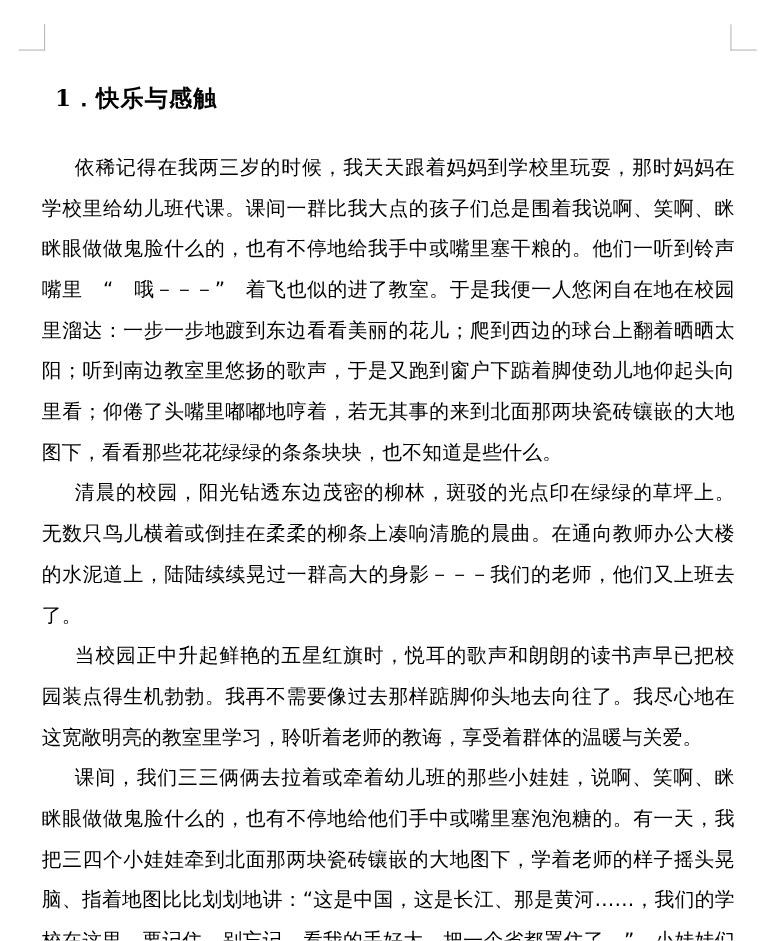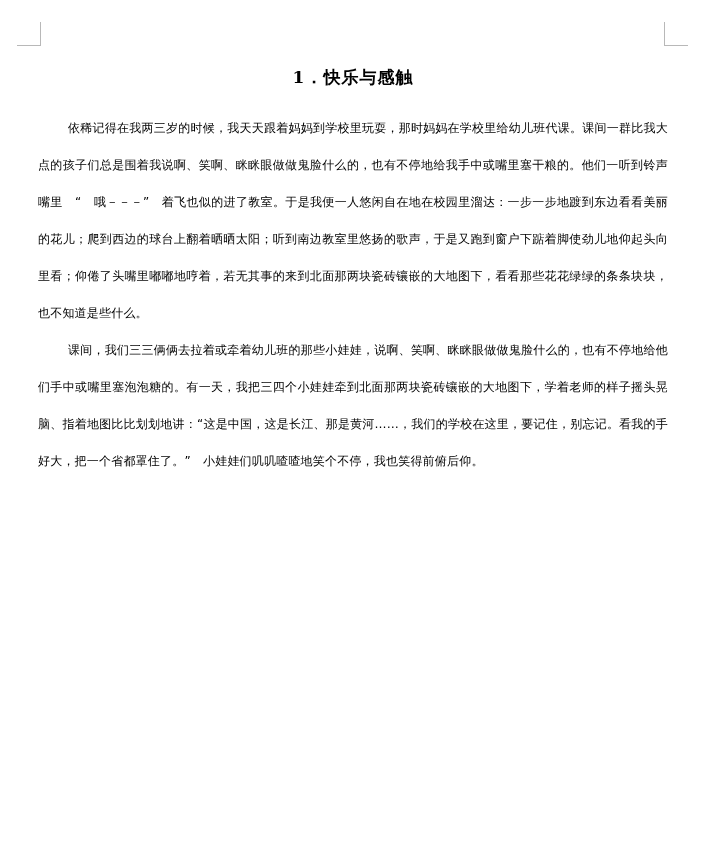--- a/index.html
+++ b/index.html
@@ -46,42 +46,42 @@
 
   
   .doc {
     position: absolute;
     left: 38px;
     top: 0;
     width: 630px;
   }
 
   .doc-title {
-    margin: 0;
+    margin: 12px;
     padding: 0;
     font-family: "DejaVu Serif", serif;
     font-weight: bold;
-    font-size: 17px;
+    font-size: 21px;
     line-height: 30px;
-    text-align: center;
+    text-align: left;
     letter-spacing: 1px;
     padding-top: 62px;
   }
 
   .body-text {
     margin: 0;
     padding: 0;
     padding-top: 18px;
   }
 
   .para {
     margin: 0;
     padding: 0;
     font-family: "DejaVu Sans", sans-serif;
-    font-size: 12px;
+    font-size: 18px;
     line-height: 37px;
     text-align: justify;
     text-justify: inter-ideograph;
     text-indent: 30px;
     letter-spacing: 0.2px;
     word-break: break-all;
   }
 </style>
 </head>
 <body>
@@ -90,18 +90,20 @@
 
   <div class="crop-mark crop-tl"></div>
   <div class="crop-mark crop-tr"></div>
 
   <div class="doc">
 
     <h1 class="doc-title">1．快乐与感触</h1>
 
     <div class="body-text">
       <p class="para">依稀记得在我两三岁的时候，我天天跟着妈妈到学校里玩耍，那时妈妈在学校里给幼儿班代课。课间一群比我大点的孩子们总是围着我说啊、笑啊、眯眯眼做做鬼脸什么的，也有不停地给我手中或嘴里塞干粮的。他们一听到铃声嘴里　“　哦－－－”　着飞也似的进了教室。于是我便一人悠闲自在地在校园里溜达：一步一步地踱到东边看看美丽的花儿；爬到西边的球台上翻着晒晒太阳；听到南边教室里悠扬的歌声，于是又跑到窗户下踮着脚使劲儿地仰起头向里看；仰倦了头嘴里嘟嘟地哼着，若无其事的来到北面那两块瓷砖镶嵌的大地图下，看看那些花花绿绿的条条块块，也不知道是些什么。</p>
+      <p class="para">清晨的校园，阳光钻透东边茂密的柳林，斑驳的光点印在绿绿的草坪上。无数只鸟儿横着或倒挂在柔柔的柳条上凑响清脆的晨曲。在通向教师办公大楼的水泥道上，陆陆续续晃过一群高大的身影－－－我们的老师，他们又上班去了。</p>
+      <p class="para">当校园正中升起鲜艳的五星红旗时，悦耳的歌声和朗朗的读书声早已把校园装点得生机勃勃。我再不需要像过去那样踮脚仰头地去向往了。我尽心地在这宽敞明亮的教室里学习，聆听着老师的教诲，享受着群体的温暖与关爱。</p>
       <p class="para">课间，我们三三俩俩去拉着或牵着幼儿班的那些小娃娃，说啊、笑啊、眯眯眼做做鬼脸什么的，也有不停地给他们手中或嘴里塞泡泡糖的。有一天，我把三四个小娃娃牵到北面那两块瓷砖镶嵌的大地图下，学着老师的样子摇头晃脑、指着地图比比划划地讲：“这是中国，这是长江、那是黄河……，我们的学校在这里，要记住，别忘记。看我的手好大，把一个省都罩住了。”　小娃娃们叽叽喳喳地笑个不停，我也笑得前俯后仰。</p>
     </div>
 
   </div>
 
 </div>
 
 </body></html>

